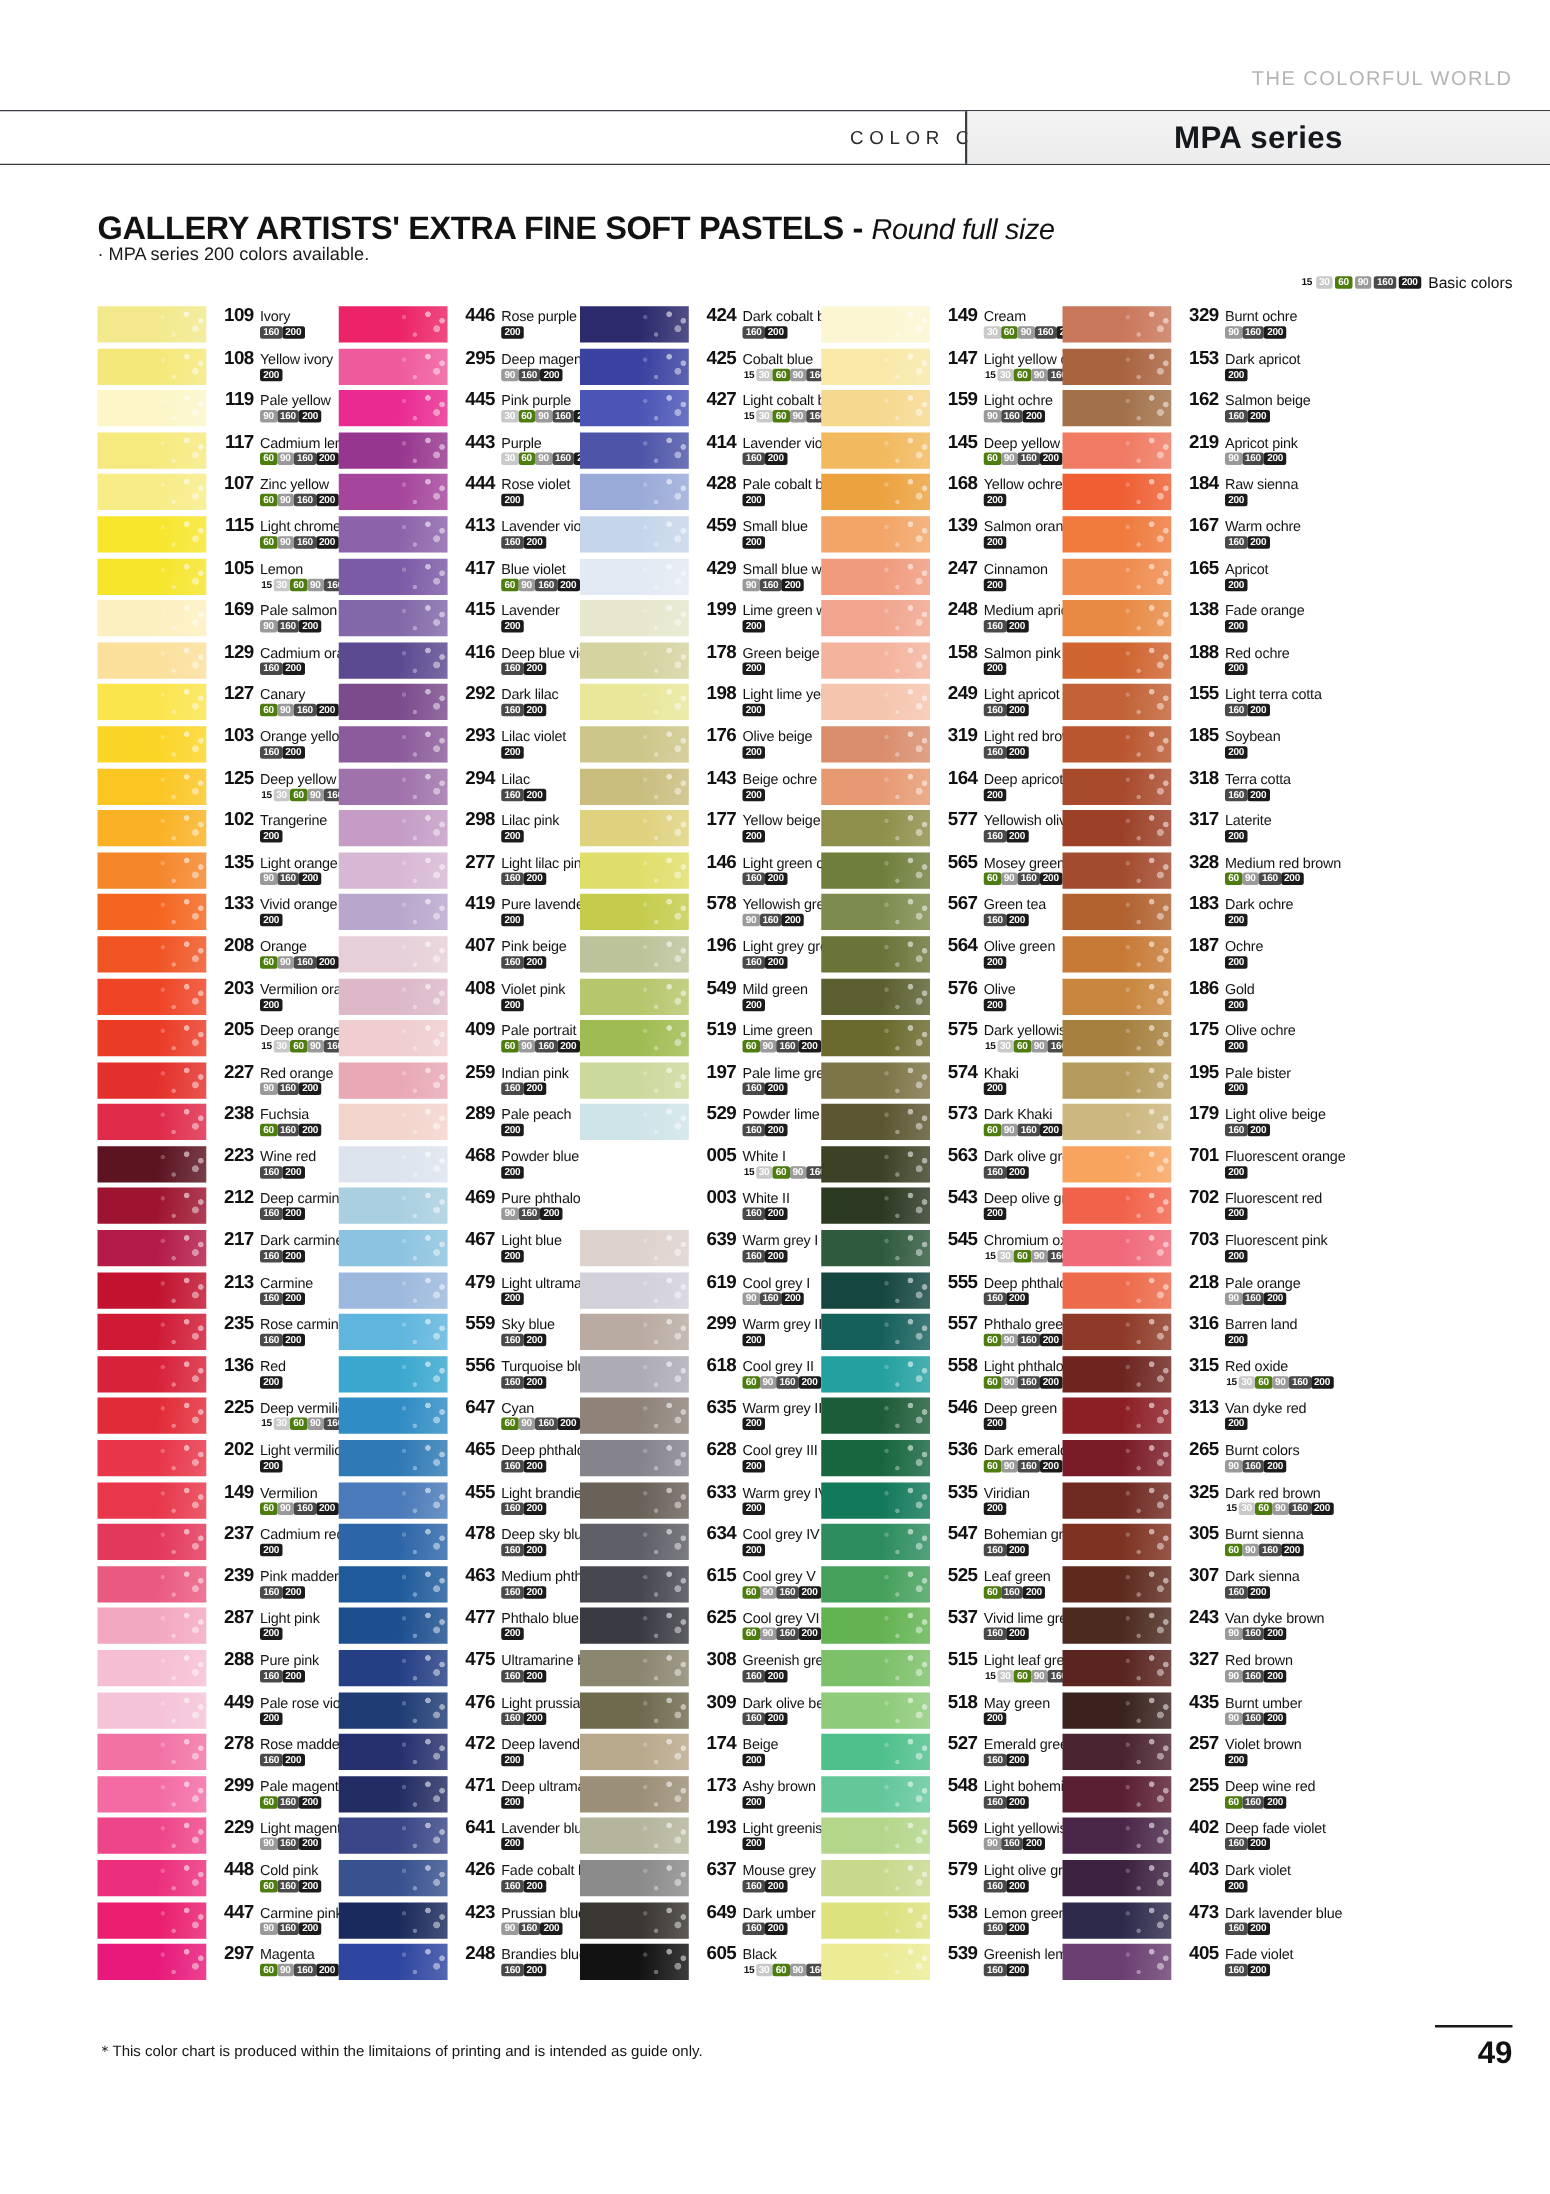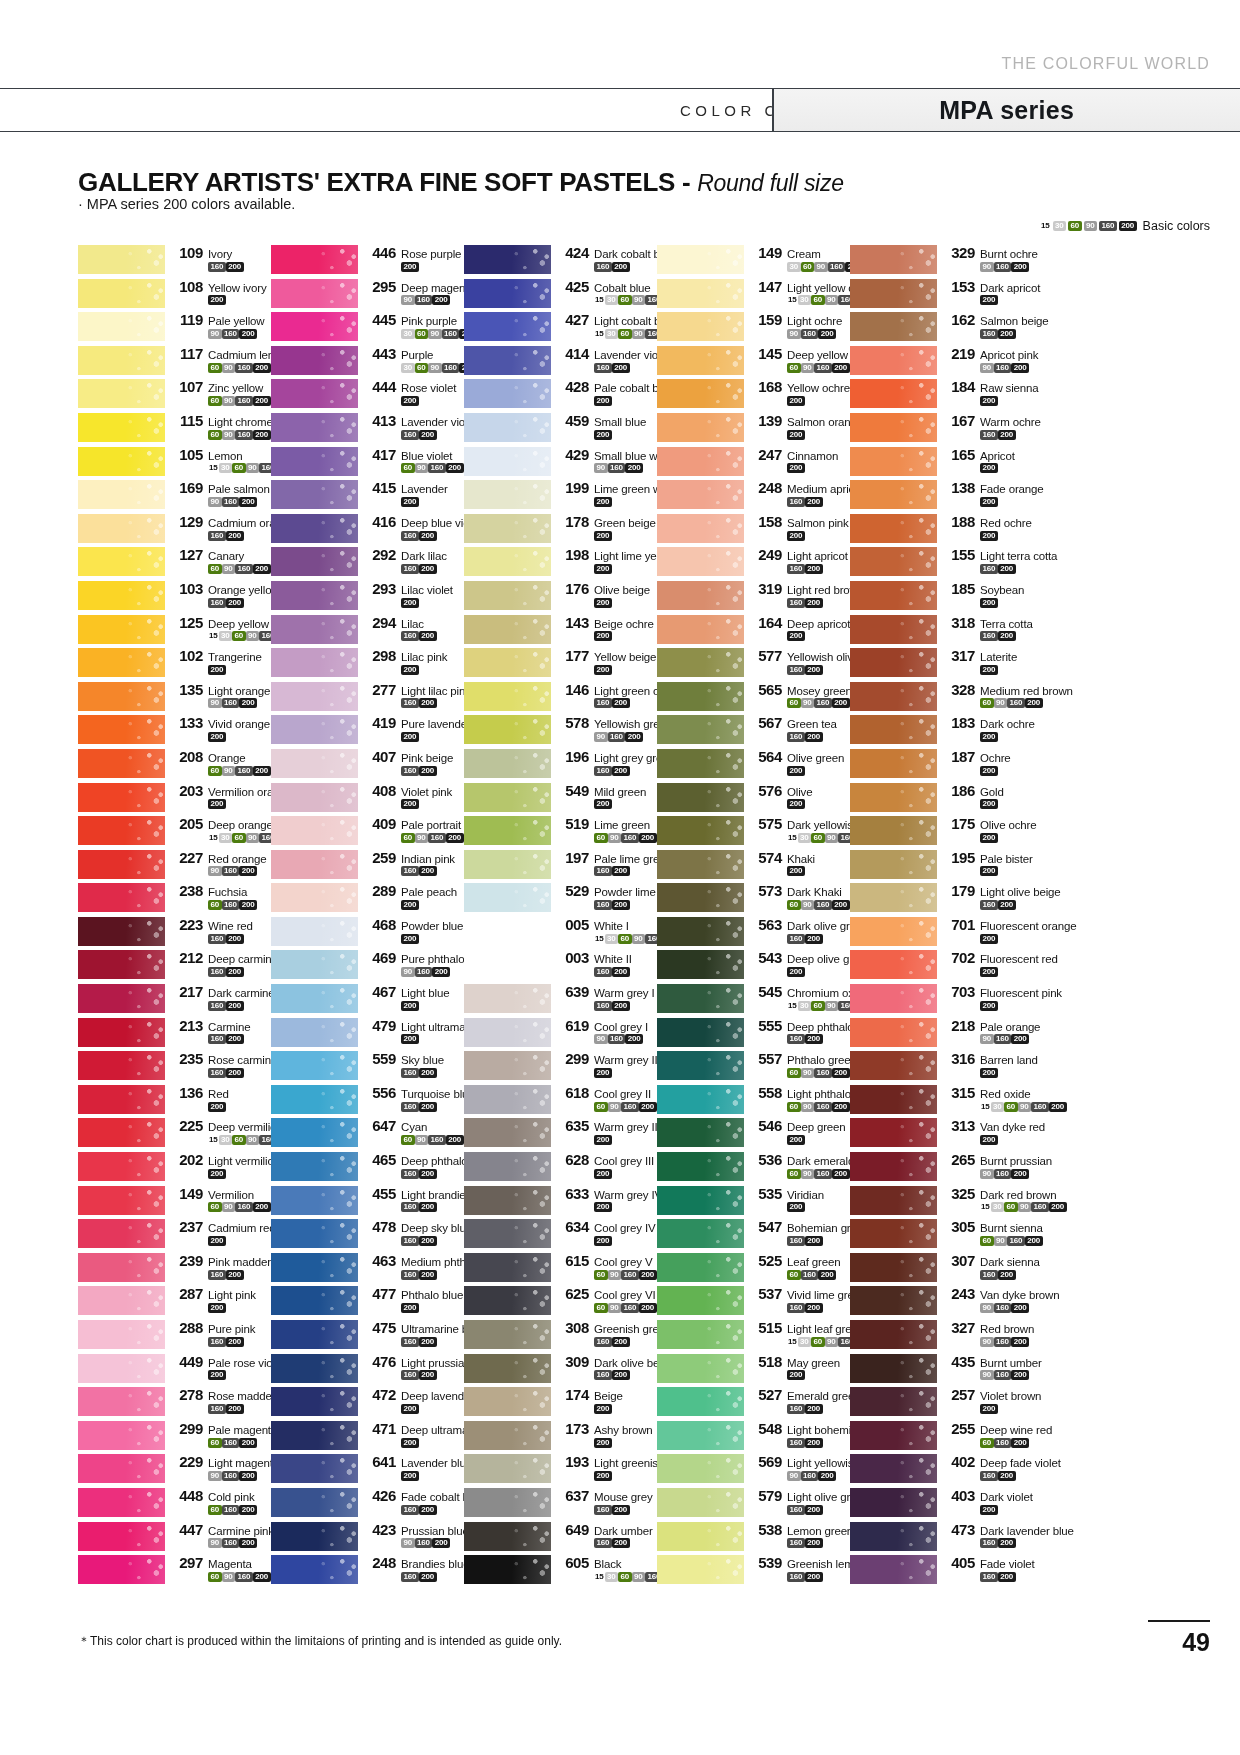--- a/index.html
+++ b/index.html
@@ -2412,21 +2412,21 @@
           <div class="tags"><span class="tag t200">200</span></div>
         </div>
       </div>
       <div class="entry">
         <div class="swatch" style="background: rgb(122, 28, 40);">
           <div class="grain"></div>
         </div>
         <div class="meta">
           <div class="row1">
             <span class="code">265</span>
-            <span class="cname">Burnt prussian</span>
+            <span class="cname">Burnt colors</span>
           </div>
           <div class="tags"><span class="tag t90">90</span><span class="tag t160">160</span><span class="tag t200">200</span></div>
         </div>
       </div>
       <div class="entry">
         <div class="swatch" style="background: rgb(111, 42, 34);">
           <div class="grain"></div>
         </div>
         <div class="meta">
           <div class="row1">

